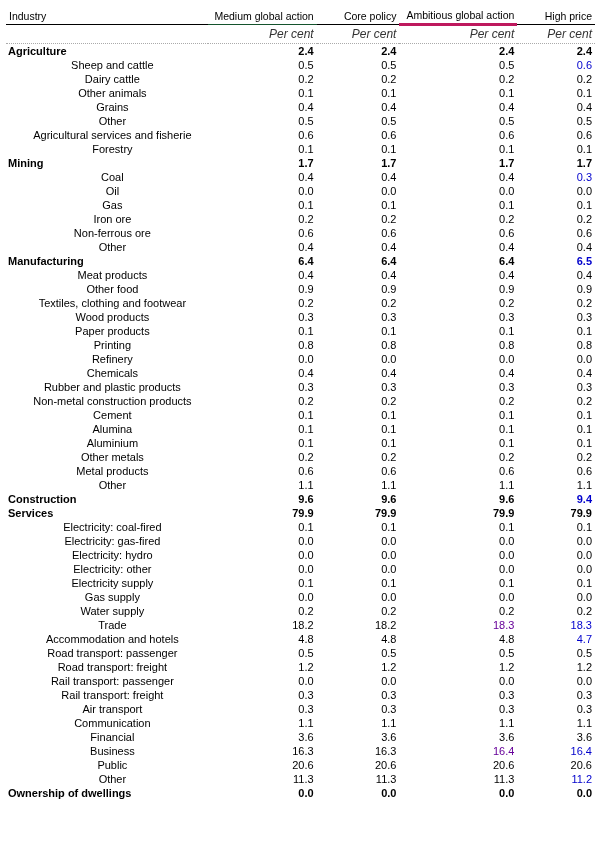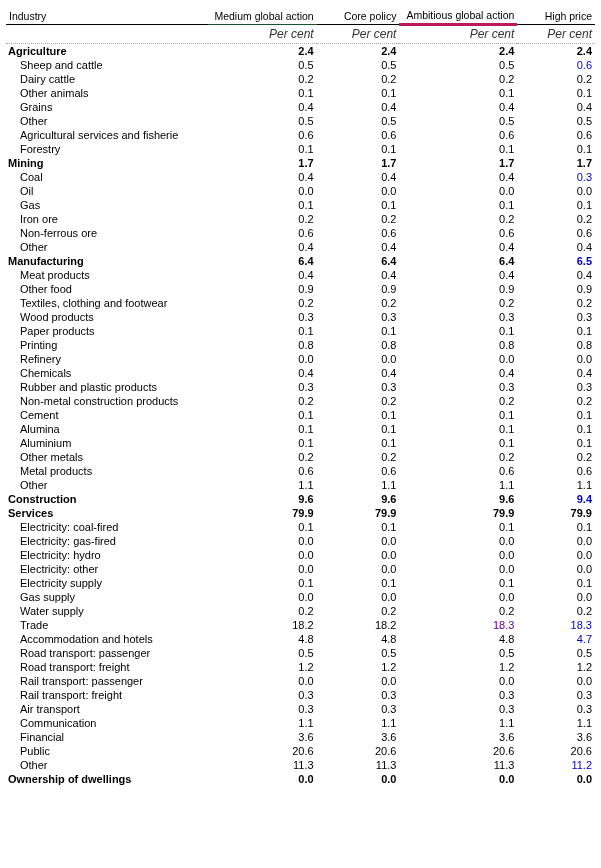--- a/index.html
+++ b/index.html
@@ -19,21 +19,21 @@
     th, td {
       padding: 1px 3px;
       text-align: right;
       white-space: nowrap;
     }
     td.label-col {
       text-align: left;
       padding-left: 2px;
     }
     td.label-sub {
-      text-align: left;
+      text-align: center;
       padding-left: 14px;
     }
     .header-row th {
       font-weight: normal;
       font-size: 10.5px;
       border-bottom: 1px solid #000;
       padding-bottom: 2px;
       vertical-align: bottom;
     }
     .subheader-row td {
@@ -421,20 +421,27 @@
         <td>1.1</td>
       </tr>
       <tr>
         <td class="label-sub">Financial</td>
         <td>3.6</td>
         <td>3.6</td>
         <td>3.6</td>
         <td>3.6</td>
       </tr>
       <tr>
+        <td class="label-sub">Business</td>
+        <td>16.3</td>
+        <td>16.3</td>
+        <td style="color: rgb(102, 0, 153);">16.4</td>
+        <td style="color: rgb(0, 0, 204);">16.4</td>
+      </tr>
+      <tr>
         <td class="label-sub">Public</td>
         <td>20.6</td>
         <td>20.6</td>
         <td>20.6</td>
         <td>20.6</td>
       </tr>
       <tr>
         <td class="label-sub">Other</td>
         <td>11.3</td>
         <td>11.3</td>

